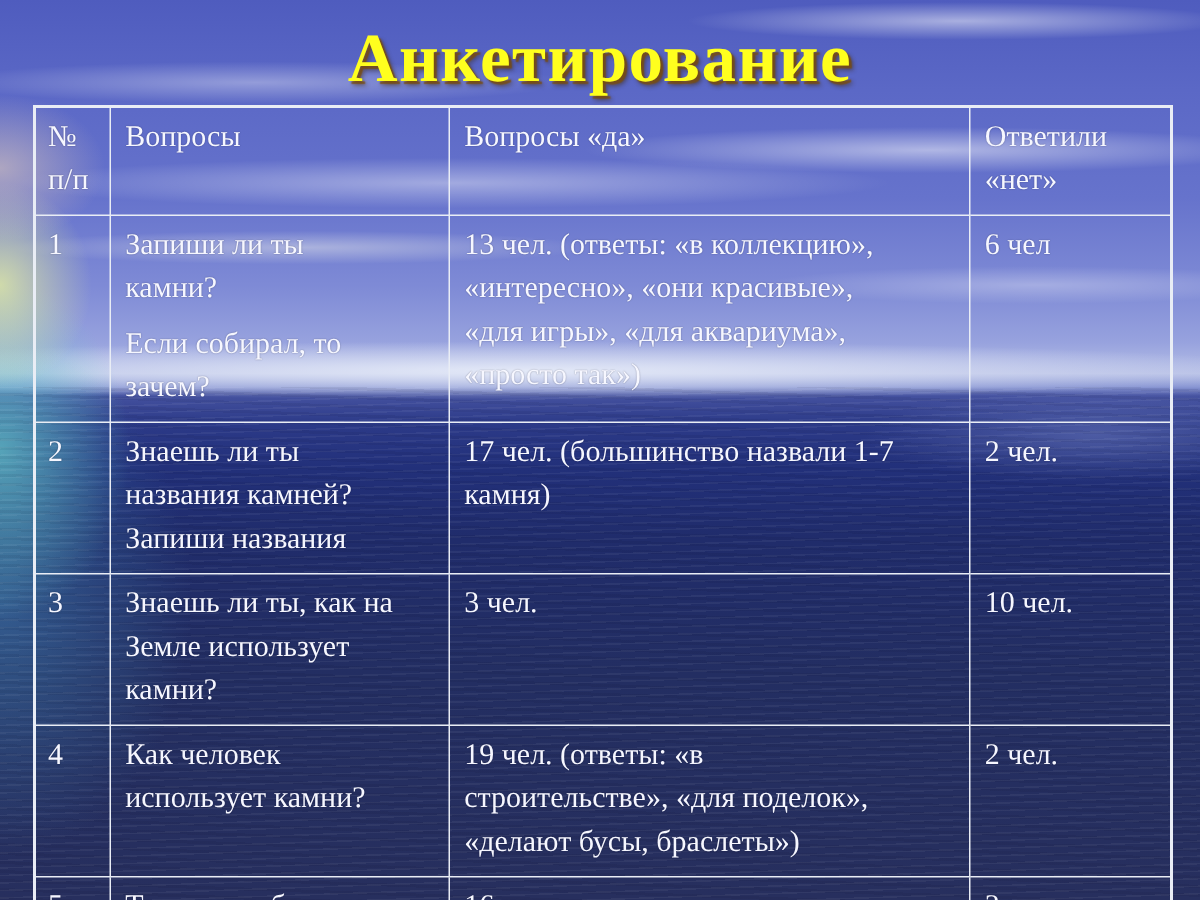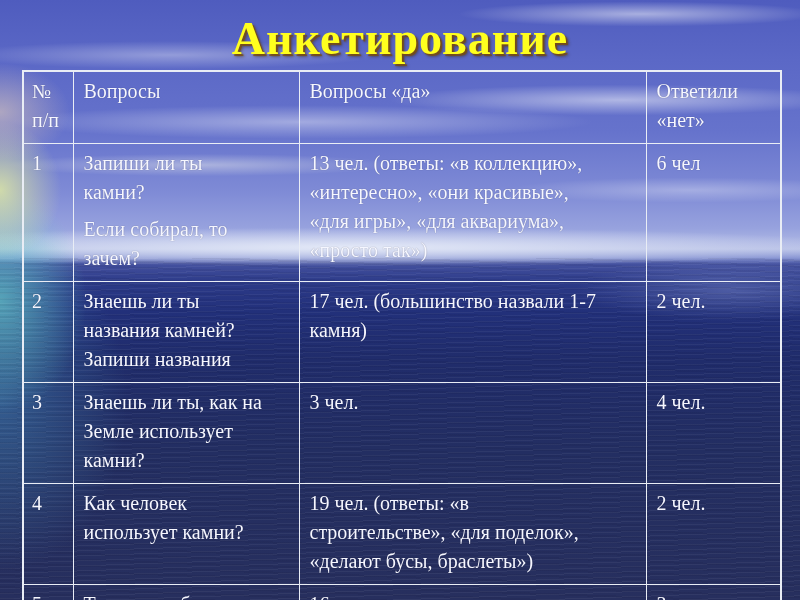--- a/index.html
+++ b/index.html
@@ -116,21 +116,21 @@
         <td>17 чел. (большинство назвали 1-7
 камня)</td>
         <td>2 чел.</td>
       </tr>
       <tr style="height:86px">
         <td class="c-num">3</td>
         <td>Знаешь ли ты, как на
 Земле использует
 камни?</td>
         <td>3 чел.</td>
-        <td>4 чел.</td>
+        <td>10 чел.</td>
       </tr>
       <tr style="height:90px">
         <td class="c-num">4</td>
         <td>Как человек
 использует камни?</td>
         <td>19 чел. (ответы: «в
 строительстве», «для поделок»,
 «делают бусы, браслеты»)</td>
         <td>2 чел.</td>
       </tr>

